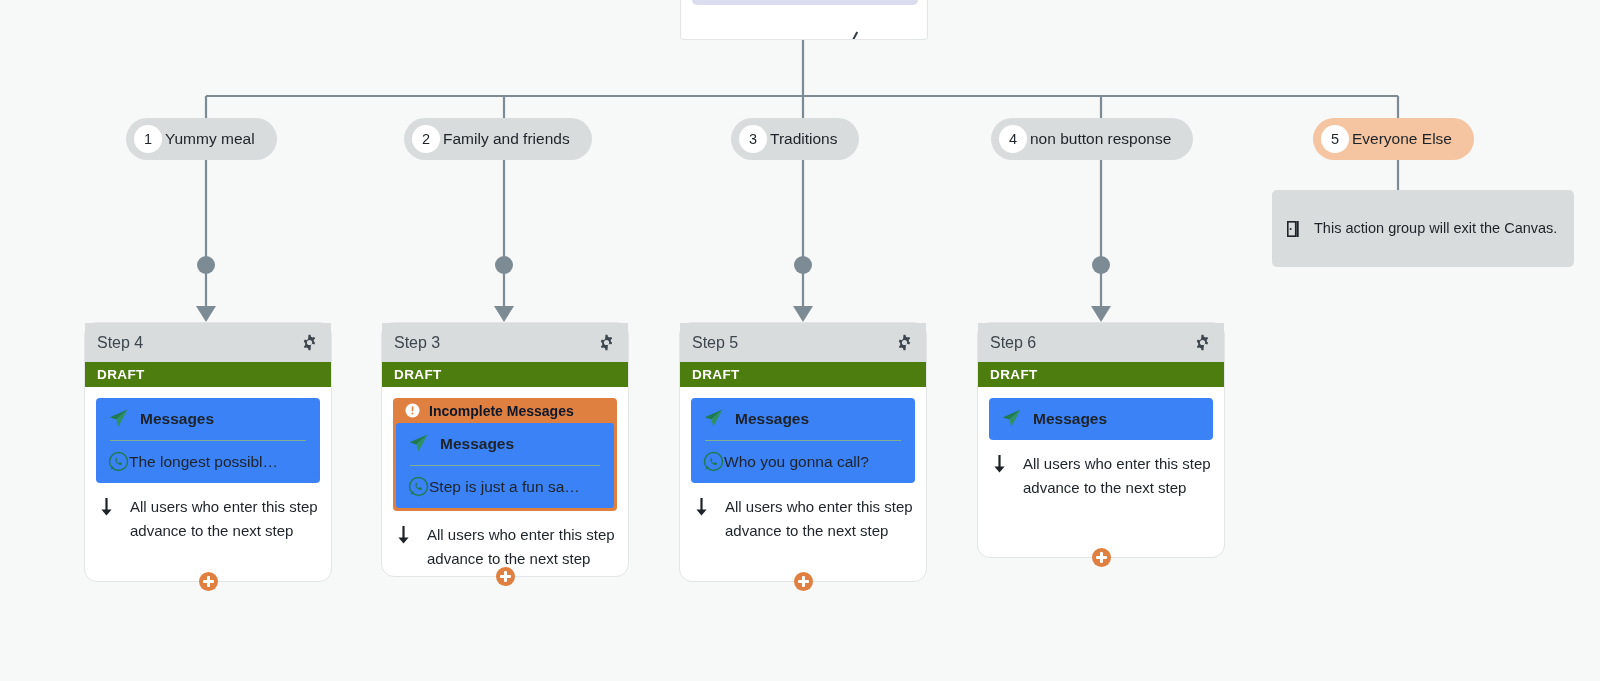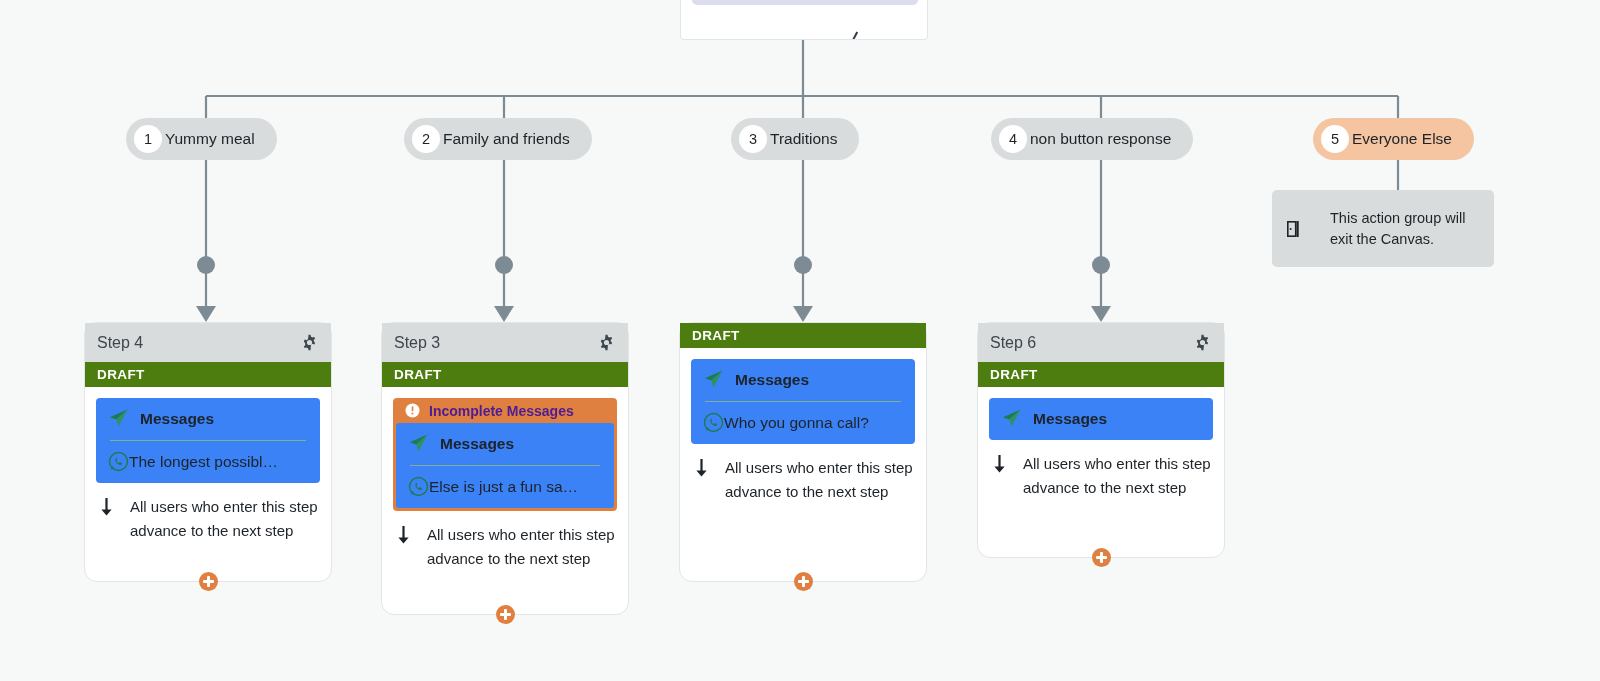--- a/index.html
+++ b/index.html
@@ -93,28 +93,27 @@
     margin-left: 3px;
     font-size: 15.5px;
     color: #1d2328;
   }
 
   
   .exit-note {
     position: absolute;
     left: 1272px;
     top: 190px;
-    width: 222px;
+    width: 302px;
     height: 77px;
     background: #d9dcdd;
     border-radius: 5px;
     display: flex;
     align-items: center;
     padding: 0 16px 0 14px;
-    gap: 16px;
   }
   .exit-icon {
     flex: 0 0 auto;
     width: 16px;
     height: 18px;
     position: relative;
     margin-right: 12px;
   }
   .exit-note-text {
     font-size: 14.5px;
@@ -221,21 +220,21 @@
     padding-left: 9px;
   }
   .warn {
     width: 15px;
     height: 15px;
     flex: 0 0 auto;
   }
   .incomplete-head-label {
     font-size: 14px;
     font-weight: bold;
-    color: #4c1d95;
+    color: #0f172a;
   }
   .incomplete .msg-block {
     border-radius: 3px;
   }
 
   
   .advance {
     display: flex;
     gap: 15px;
     padding: 12px 2px 0 2px;
@@ -391,21 +390,21 @@
             <line x1="8.5" y1="1" x2="8.5" y2="15" stroke="#1d2328" stroke-width="2.2"></line>
             <polygon points="3.4,12.6 13.6,12.6 8.5,18.4" fill="#1d2328"></polygon>
           </svg>
         </span>
         <span class="advance-text">All users who enter this step advance to the next step</span>
       </div>
     </div>
     <div class="add-btn" style="left:114px;bottom:-10px;"></div>
   </div>
 
-  <div class="step-card" style="left:381px;top:322px;width:248px;height:293px;">
+  <div class="step-card" style="left:381px;top:322px;width:248px;height:255px;">
     <div class="card-head">
       <span class="card-head-title">Step 3</span>
       <span class="gear">
         <svg viewBox="0 0 17 17" width="17" height="17">
           <path fill="#3d464e" d="M8.5 0.8l1 0 .45 1.9a6 6 0 0 1 1.42 .82l1.86-.63 .95 1.64-1.4 1.33a6 6 0 0 1 0 1.64l1.4 1.33-.95 1.64-1.86-.63a6 6 0 0 1-1.42 .82L9.5 16.2l-1 0H8.5l-1 0-.45-1.9a6 6 0 0 1-1.42-.82l-1.86 .63-.95-1.64 1.4-1.33a6 6 0 0 1 0-1.64L2.82 7.17l.95-1.64 1.86 .63a6 6 0 0 1 1.42-.82L7.5 .8l1 0z"></path>
           <circle cx="8.5" cy="8.5" r="2.6" fill="#d9dcdd"></circle>
         </svg>
       </span>
     </div>
     <div class="draft-bar">
@@ -435,38 +434,47 @@
           </div>
           <div class="msg-divider"></div>
           <div class="msg-row">
             <span class="wa">
               <svg viewBox="0 0 21 21" width="21" height="21">
                 <circle cx="10.5" cy="10.5" r="9" fill="none" stroke="#1f7a4d" stroke-width="1.4"></circle>
                 <path fill="#1f7a4d" d="M7.6 6.6c.5-.1.9 0 1.1.5l.5 1.2c.1.3 0 .5-.2.7l-.4.4c-.1.2-.2.3-.1.5.4.9 1.2 1.7 2.1 2.1.2.1.4 0 .5-.1l.4-.4c.2-.2.4-.3.7-.2l1.2.5c.5.2.6.6.5 1.1-.2.8-1 1.3-1.9 1.1-2.3-.5-4.2-2.4-4.7-4.7-.2-.9.3-1.7 1.1-1.9z"></path>
                 <path fill="#1f7a4d" d="M2.2 18.8 L4.4 15.2 L6.1 16.6 Z"></path>
               </svg>
             </span>
-            <span class="msg-row-text">Else is just a fun sa…</span>
+            <span class="msg-row-text">Step is just a fun sa…</span>
           </div>
         </div>
       </div>
       <div class="advance">
         <span class="adv-arrow">
           <svg viewBox="0 0 17 19" width="17" height="19">
             <line x1="8.5" y1="1" x2="8.5" y2="15" stroke="#1d2328" stroke-width="2.2"></line>
             <polygon points="3.4,12.6 13.6,12.6 8.5,18.4" fill="#1d2328"></polygon>
           </svg>
         </span>
         <span class="advance-text">All users who enter this step advance to the next step</span>
       </div>
     </div>
     <div class="add-btn" style="left:114px;bottom:-10px;"></div>
   </div>
 
   <div class="step-card" style="left:679px;top:322px;width:248px;height:260px;">
+    <div class="card-head">
+      <span class="card-head-title">Step 5</span>
+      <span class="gear">
+        <svg viewBox="0 0 17 17" width="17" height="17">
+          <path fill="#3d464e" d="M8.5 0.8l1 0 .45 1.9a6 6 0 0 1 1.42 .82l1.86-.63 .95 1.64-1.4 1.33a6 6 0 0 1 0 1.64l1.4 1.33-.95 1.64-1.86-.63a6 6 0 0 1-1.42 .82L9.5 16.2l-1 0H8.5l-1 0-.45-1.9a6 6 0 0 1-1.42-.82l-1.86 .63-.95-1.64 1.4-1.33a6 6 0 0 1 0-1.64L2.82 7.17l.95-1.64 1.86 .63a6 6 0 0 1 1.42-.82L7.5 .8l1 0z"></path>
+          <circle cx="8.5" cy="8.5" r="2.6" fill="#d9dcdd"></circle>
+        </svg>
+      </span>
+    </div>
     <div class="draft-bar">
       <span class="draft-bar-label">DRAFT</span>
     </div>
     <div class="card-body">
       <div class="msg-block">
         <div class="msg-head">
           <span class="plane">
             <svg viewBox="0 0 21 21" width="21" height="21">
               <path fill="#1f7a4d" d="M19.6 1.6 L1.8 9.2 L8.3 11.4 L19.6 1.6 Z"></path>
               <path fill="#2f9160" d="M19.6 1.6 L8.3 11.4 L10.4 18.6 L19.6 1.6 Z"></path>

